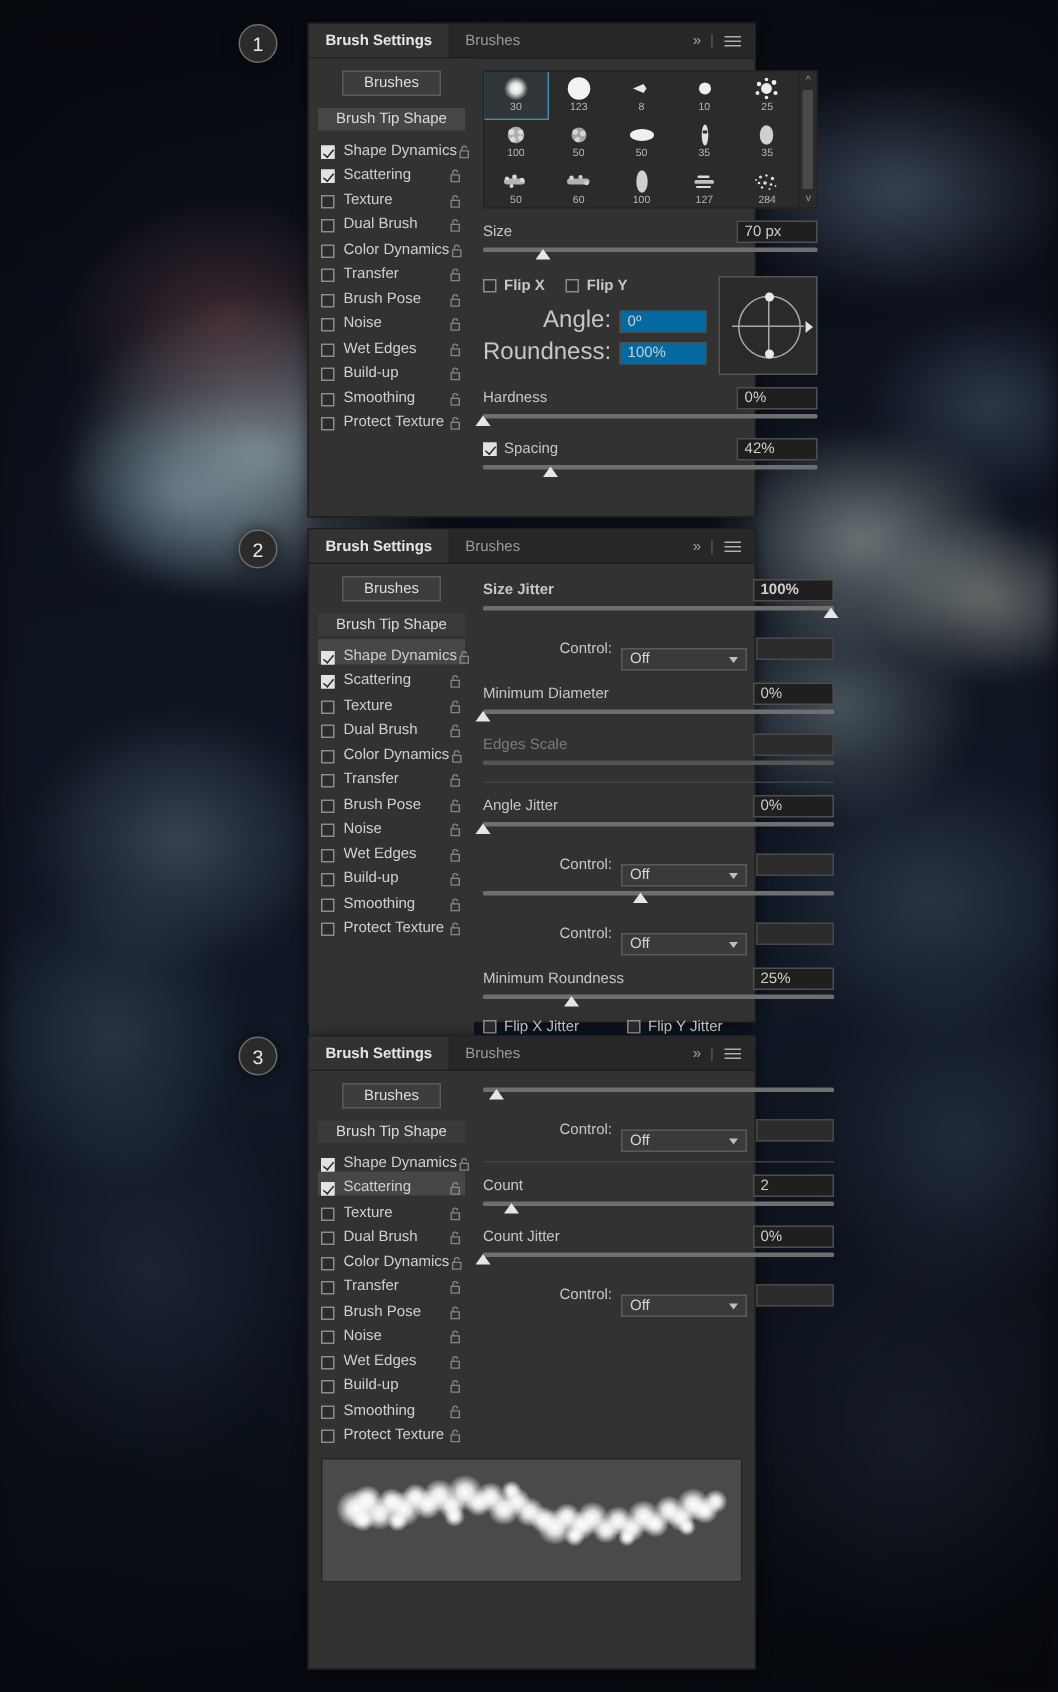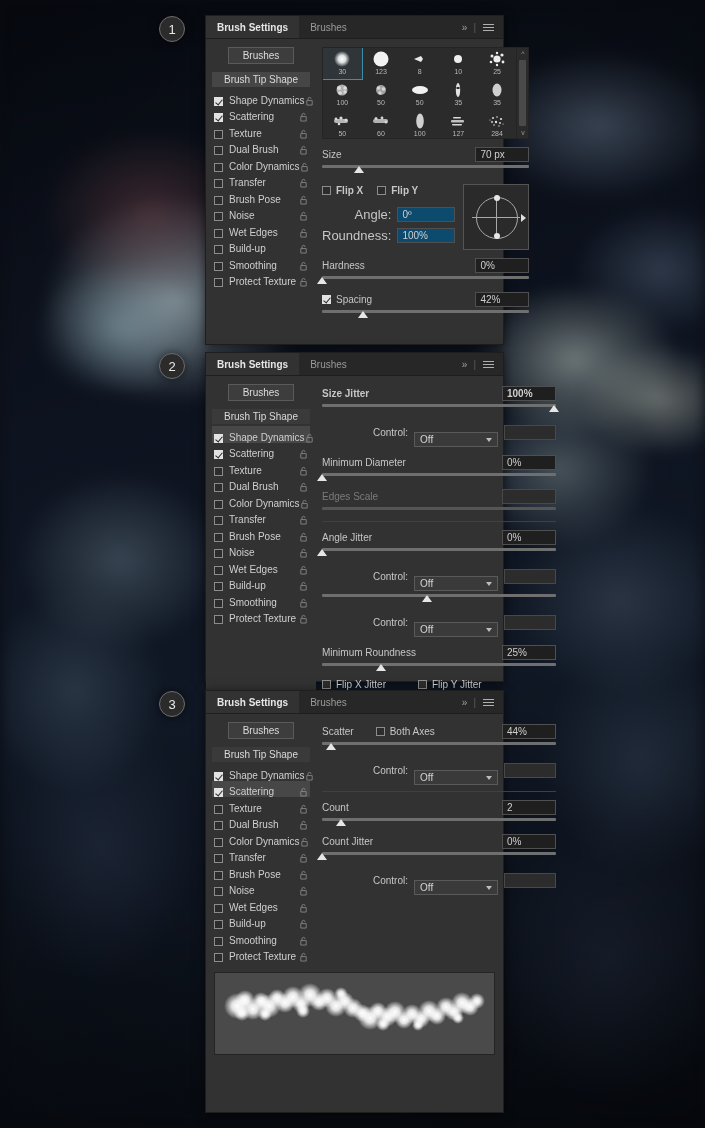--- a/index.html
+++ b/index.html
@@ -278,24 +278,24 @@
     transform: rotate(40deg);
   }
 
   
   .angle-block { display: flex; margin-top: 10px; }
   .angle-fields { flex: 1; padding-right: 8px; }
   .angle-field-row {
     display: flex; align-items: center; justify-content: flex-end;
     height: 16px; margin-bottom: 5px;
   }
-  .angle-field-row .lbl { font-size: 13px; color: #c6c6c6; margin-right: 6px; }
+  .angle-field-row .lbl { font-size: 16px; color: #c6c6c6; margin-right: 6px; }
   .angle-field-row .fld {
     width: 58px; height: 15px;
-    background: #0c4a6e; border: 1px solid #4f4f4f;
+    background: #0369a1; border: 1px solid #4f4f4f;
     color: #cfcfcf; font-size: 10px; line-height: 13px; padding-left: 4px;
   }
   .angle-dial {
     width: 66px; height: 66px;
     border: 1px solid #545454;
     background: #2a2a2a;
     position: relative;
     flex: 0 0 66px;
     cursor: pointer;
   }
@@ -1088,30 +1088,20 @@
         <span class="opt-chk"></span>
         <span class="opt-label">Protect Texture</span>
         <svg class="lock-icon" viewBox="0 0 10 11">
             <path d="M2 5h6v5H2z" fill="none" stroke="#9a9a9a"></path>
             <path d="M3.3 5V3.2a1.7 1.7 0 0 1 3.4 0" fill="none" stroke="#9a9a9a"></path>
           </svg>
       </div>
     </div>
 
     <div class="right-col">
-      <div class="ctl-row" style="margin-top:1px;">
-        <span class="ctl-label">Scatter</span>
-        <span style="width:22px;"></span>
-        <label class="cb">
-            <span class="box"></span>
-            <span>Both Axes</span>
-          </label>
-        <span class="ctl-spacer"></span>
-        <span class="val-box">44%</span>
-      </div>
       <div class="slider">
         <div class="track"></div>
         <div class="knob" style="left:4%;"></div>
       </div>
 
       <div class="control-row">
         <span class="c-lbl">Control:</span>
         <span class="dd">
             <span>Off</span>
             <span class="caret"></span>

